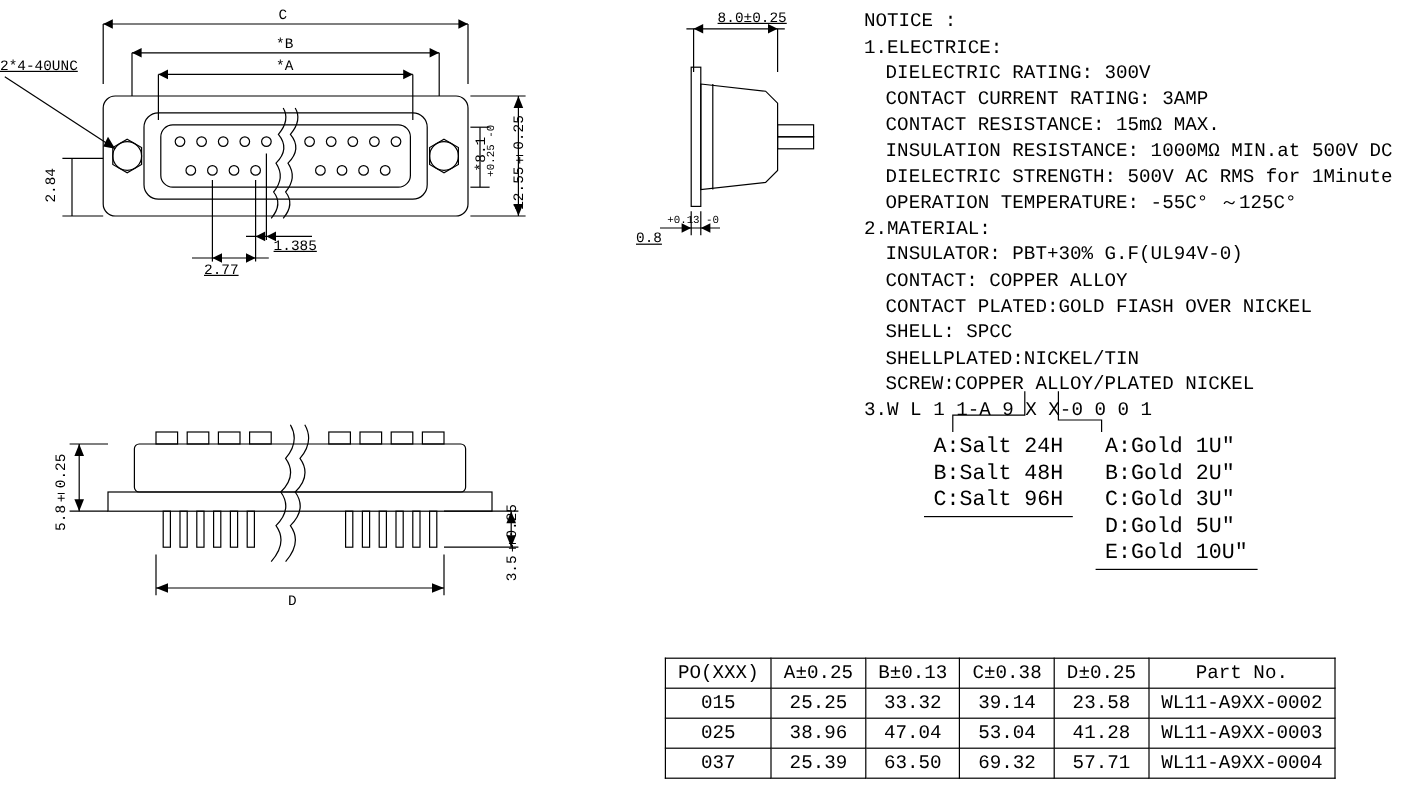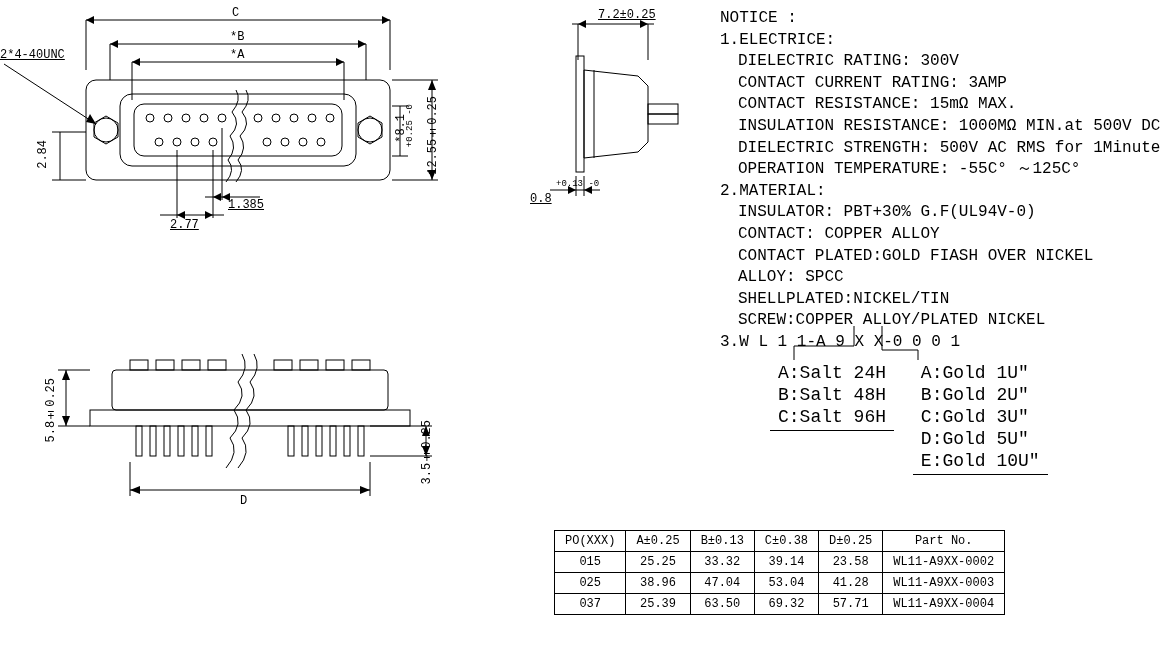--- a/index.html
+++ b/index.html
@@ -6,21 +6,21 @@
   .page{position:relative;width:1173px;height:663px;}
   .abs{position:absolute;}
   .dim{font-size:12px;white-space:nowrap;}
   .vtxt{writing-mode:vertical-rl;transform:rotate(180deg);}
   .notice{position:absolute;left:720px;top:8px;font-size:16px;line-height:1.35;white-space:nowrap;}
   .notice .h{font-weight:normal;}
   .notice .ind1{padding-left:18px;display:block;}
   .codes{position:absolute;left:770px;top:360px;font-size:18px;}
   .codes .col{display:inline-block;vertical-align:top;border-bottom:1px solid #000;padding:2px 6px;}
   .codes .col div{padding:1px 2px;}
-  table.spec{border-collapse:collapse;position:absolute;left:554px;top:530px;font-size:12px;}
+  table.spec{border-collapse:collapse;position:absolute;left:554px;top:548px;font-size:16px;}
   table.spec th,table.spec td{border:1px solid #000;padding:3px 10px;text-align:center;white-space:nowrap;}
   table.spec th{font-weight:normal;}
   svg{position:absolute;left:0;top:0;}
 </style>
 </head>
 <body>
 
 <div class="page">
 
   <svg width="520" height="260" style="left:0;top:0">
@@ -133,21 +133,21 @@
 
     <rect x="128" y="104" width="30" height="10" fill="none" stroke="#000"></rect>
     <rect x="128" y="114" width="30" height="10" fill="none" stroke="#000"></rect>
 
     <line x1="30" y1="190" x2="80" y2="190" stroke="#000"></line>
     <line x1="56" y1="176" x2="56" y2="196" stroke="#000"></line>
     <line x1="64" y1="176" x2="64" y2="196" stroke="#000"></line>
     <polygon points="56,190 48,186 48,194" fill="#000"></polygon>
     <polygon points="64,190 72,186 72,194" fill="#000"></polygon>
   </svg>
-  <div class="abs dim" style="left:598px;top:8px;text-decoration:underline;">7.2±0.25</div>
+  <div class="abs dim" style="left:598px;top:8px;text-decoration:underline;">8.0±0.25</div>
   <div class="abs dim" style="left:530px;top:192px;text-decoration:underline;">0.8</div>
   <div class="abs dim" style="left:556px;top:180px;font-size:9px;line-height:1;">+0.13
 -0</div>
 
   <svg width="480" height="220" style="left:50px;top:350">
 
     <rect x="40" y="60" width="320" height="16" fill="none" stroke="#000"></rect>
 
     <rect x="62" y="20" width="276" height="40" rx="4" fill="none" stroke="#000"></rect>
 
@@ -208,21 +208,21 @@
     <span class="ind1">DIELECTRIC RATING: 300V</span>
     <span class="ind1">CONTACT CURRENT RATING: 3AMP</span>
     <span class="ind1">CONTACT RESISTANCE: 15mΩ MAX.</span>
     <span class="ind1">INSULATION RESISTANCE: 1000MΩ MIN.at 500V DC</span>
     <span class="ind1">DIELECTRIC STRENGTH: 500V AC RMS for 1Minute</span>
     <span class="ind1">OPERATION TEMPERATURE: -55C° ～125C°</span>
     <span>2.MATERIAL:</span><br>
     <span class="ind1">INSULATOR: PBT+30% G.F(UL94V-0)</span>
     <span class="ind1">CONTACT: COPPER ALLOY</span>
     <span class="ind1">CONTACT PLATED:GOLD FIASH OVER NICKEL</span>
-    <span class="ind1">ALLOY: SPCC</span>
+    <span class="ind1">SHELL: SPCC</span>
     <span class="ind1">SHELLPLATED:NICKEL/TIN</span>
     <span class="ind1">SCREW:COPPER ALLOY/PLATED NICKEL</span>
     <span>3.W L 1 1-A 9 X X-0 0 0 1</span>
   </div>
 
   <div class="codes">
     <div class="col" id="codes-left"><div>A:Salt 24H</div><div>B:Salt 48H</div><div>C:Salt 96H</div></div>
     <div class="col" id="codes-right" style="margin-left:8px;"><div>A:Gold 1U″</div><div>B:Gold 2U″</div><div>C:Gold 3U″</div><div>D:Gold 5U″</div><div>E:Gold 10U″</div></div>
   </div>
 

